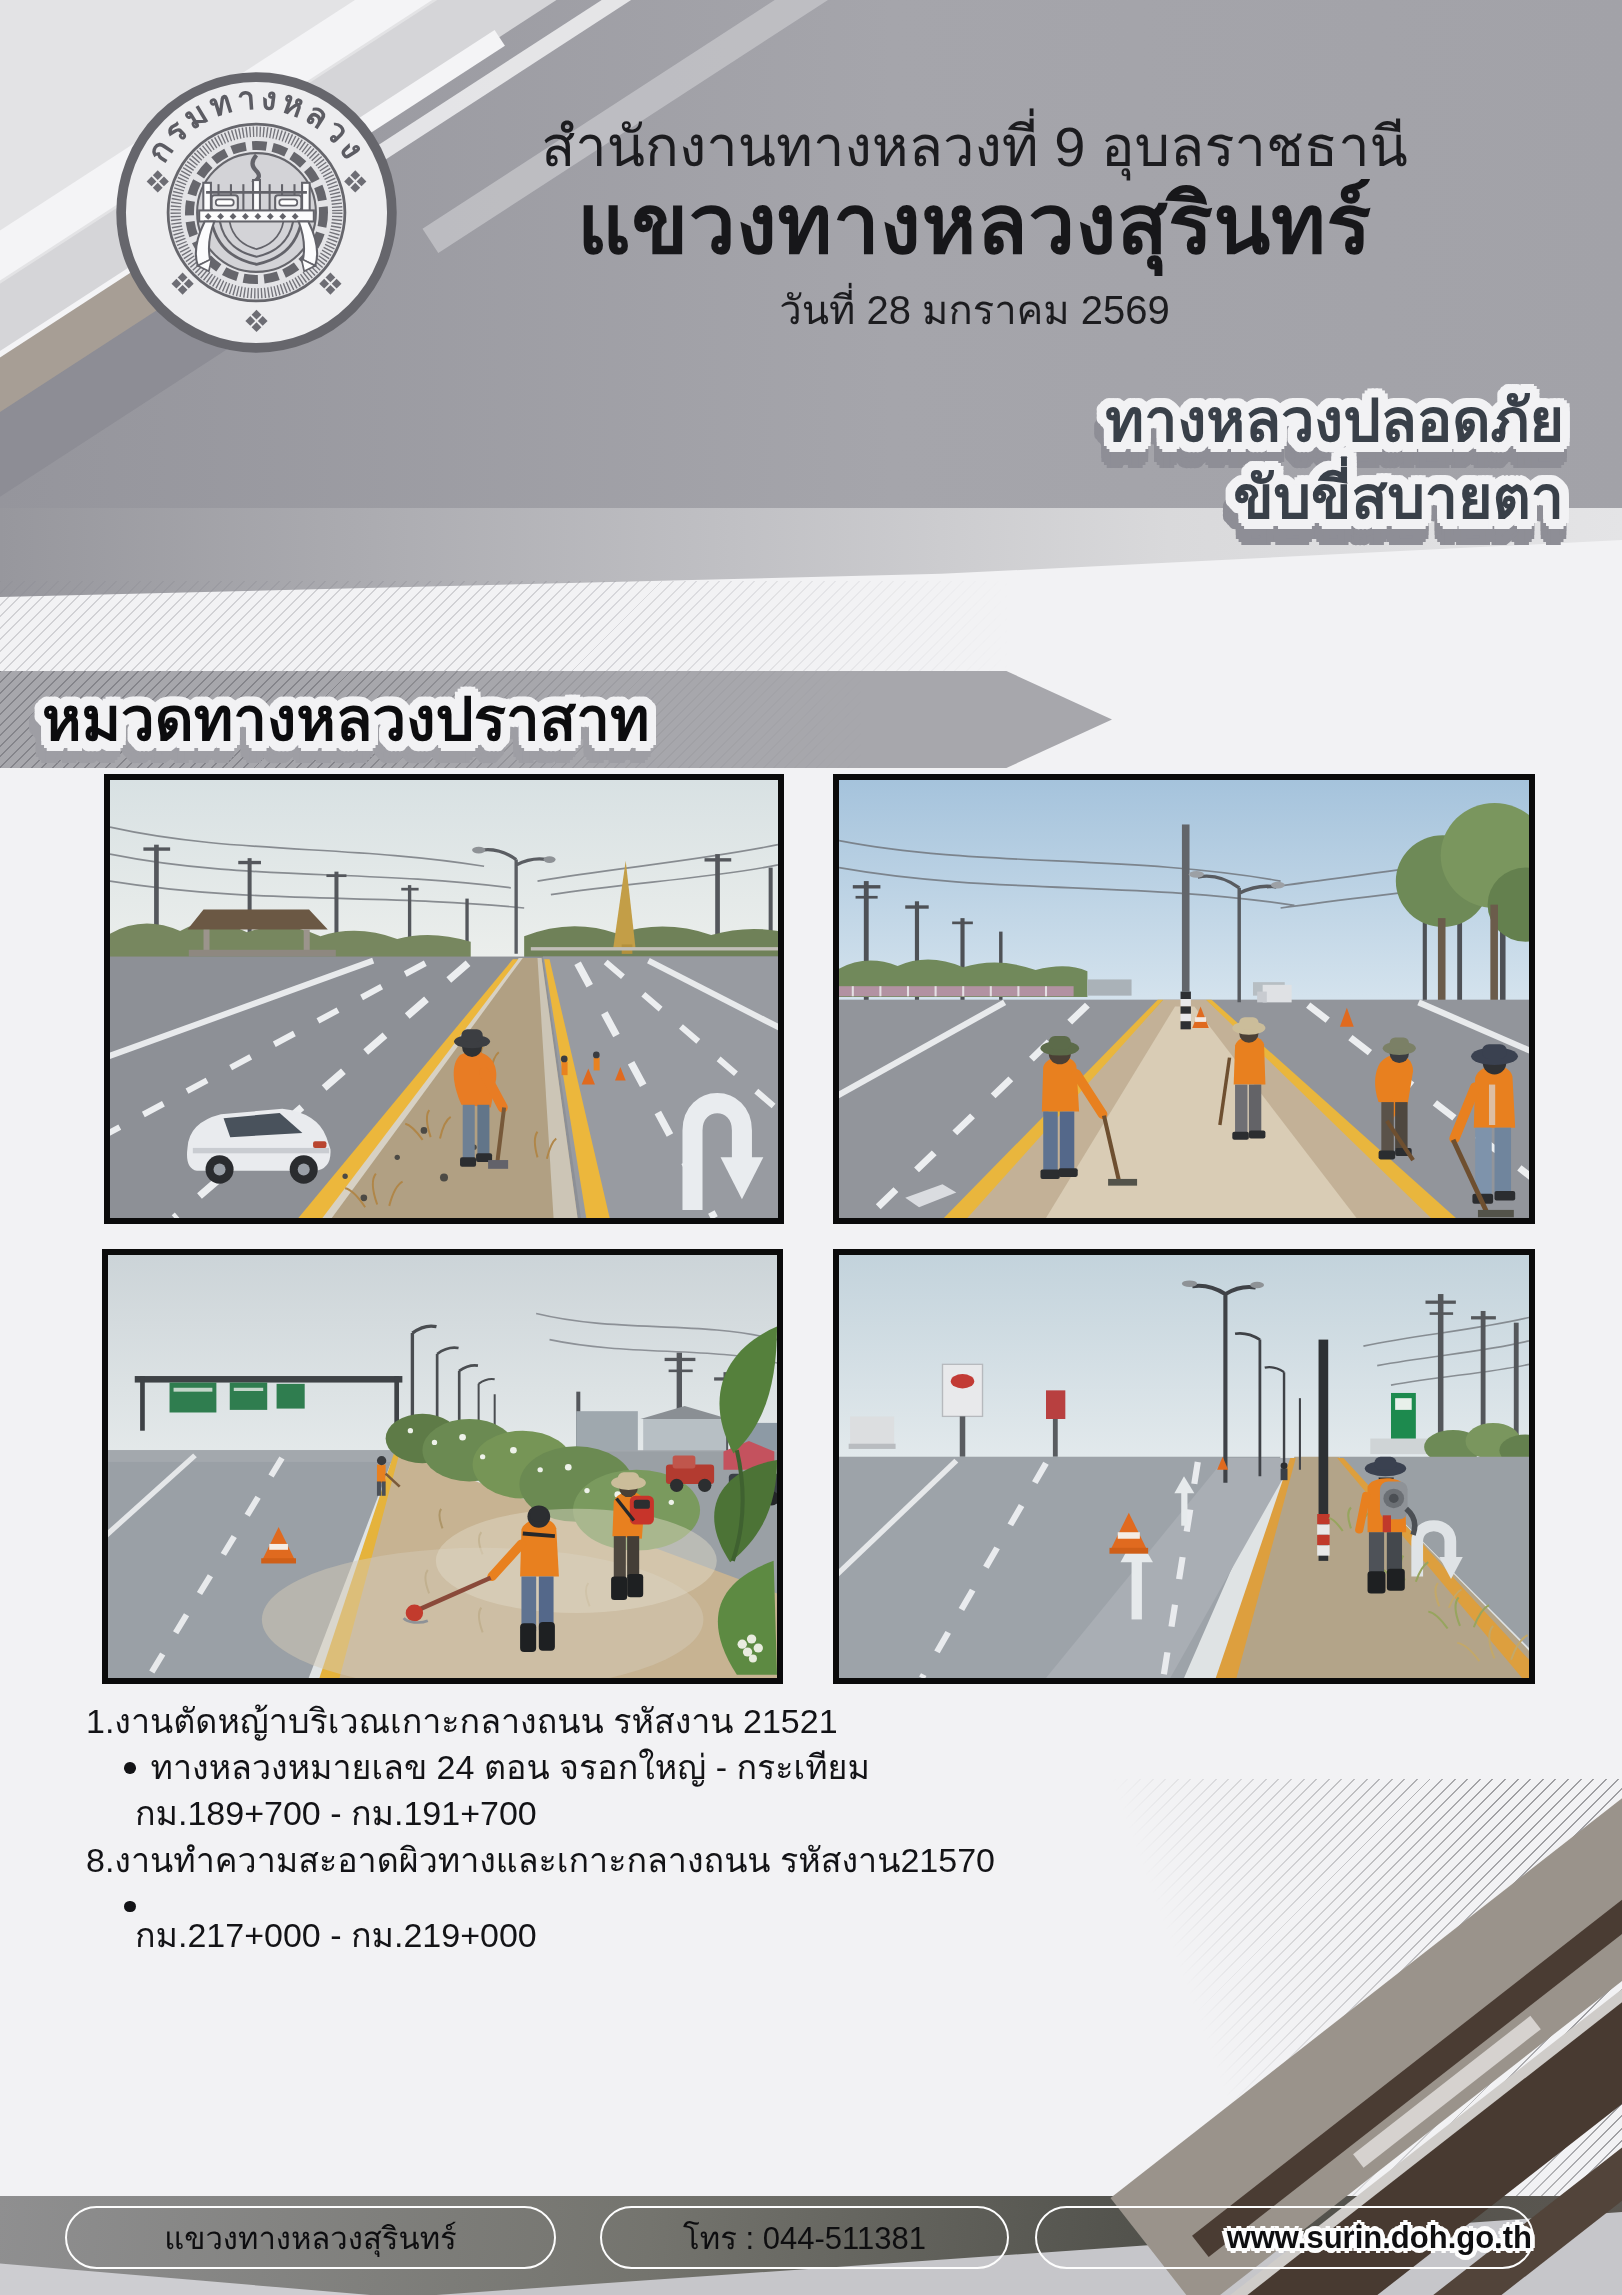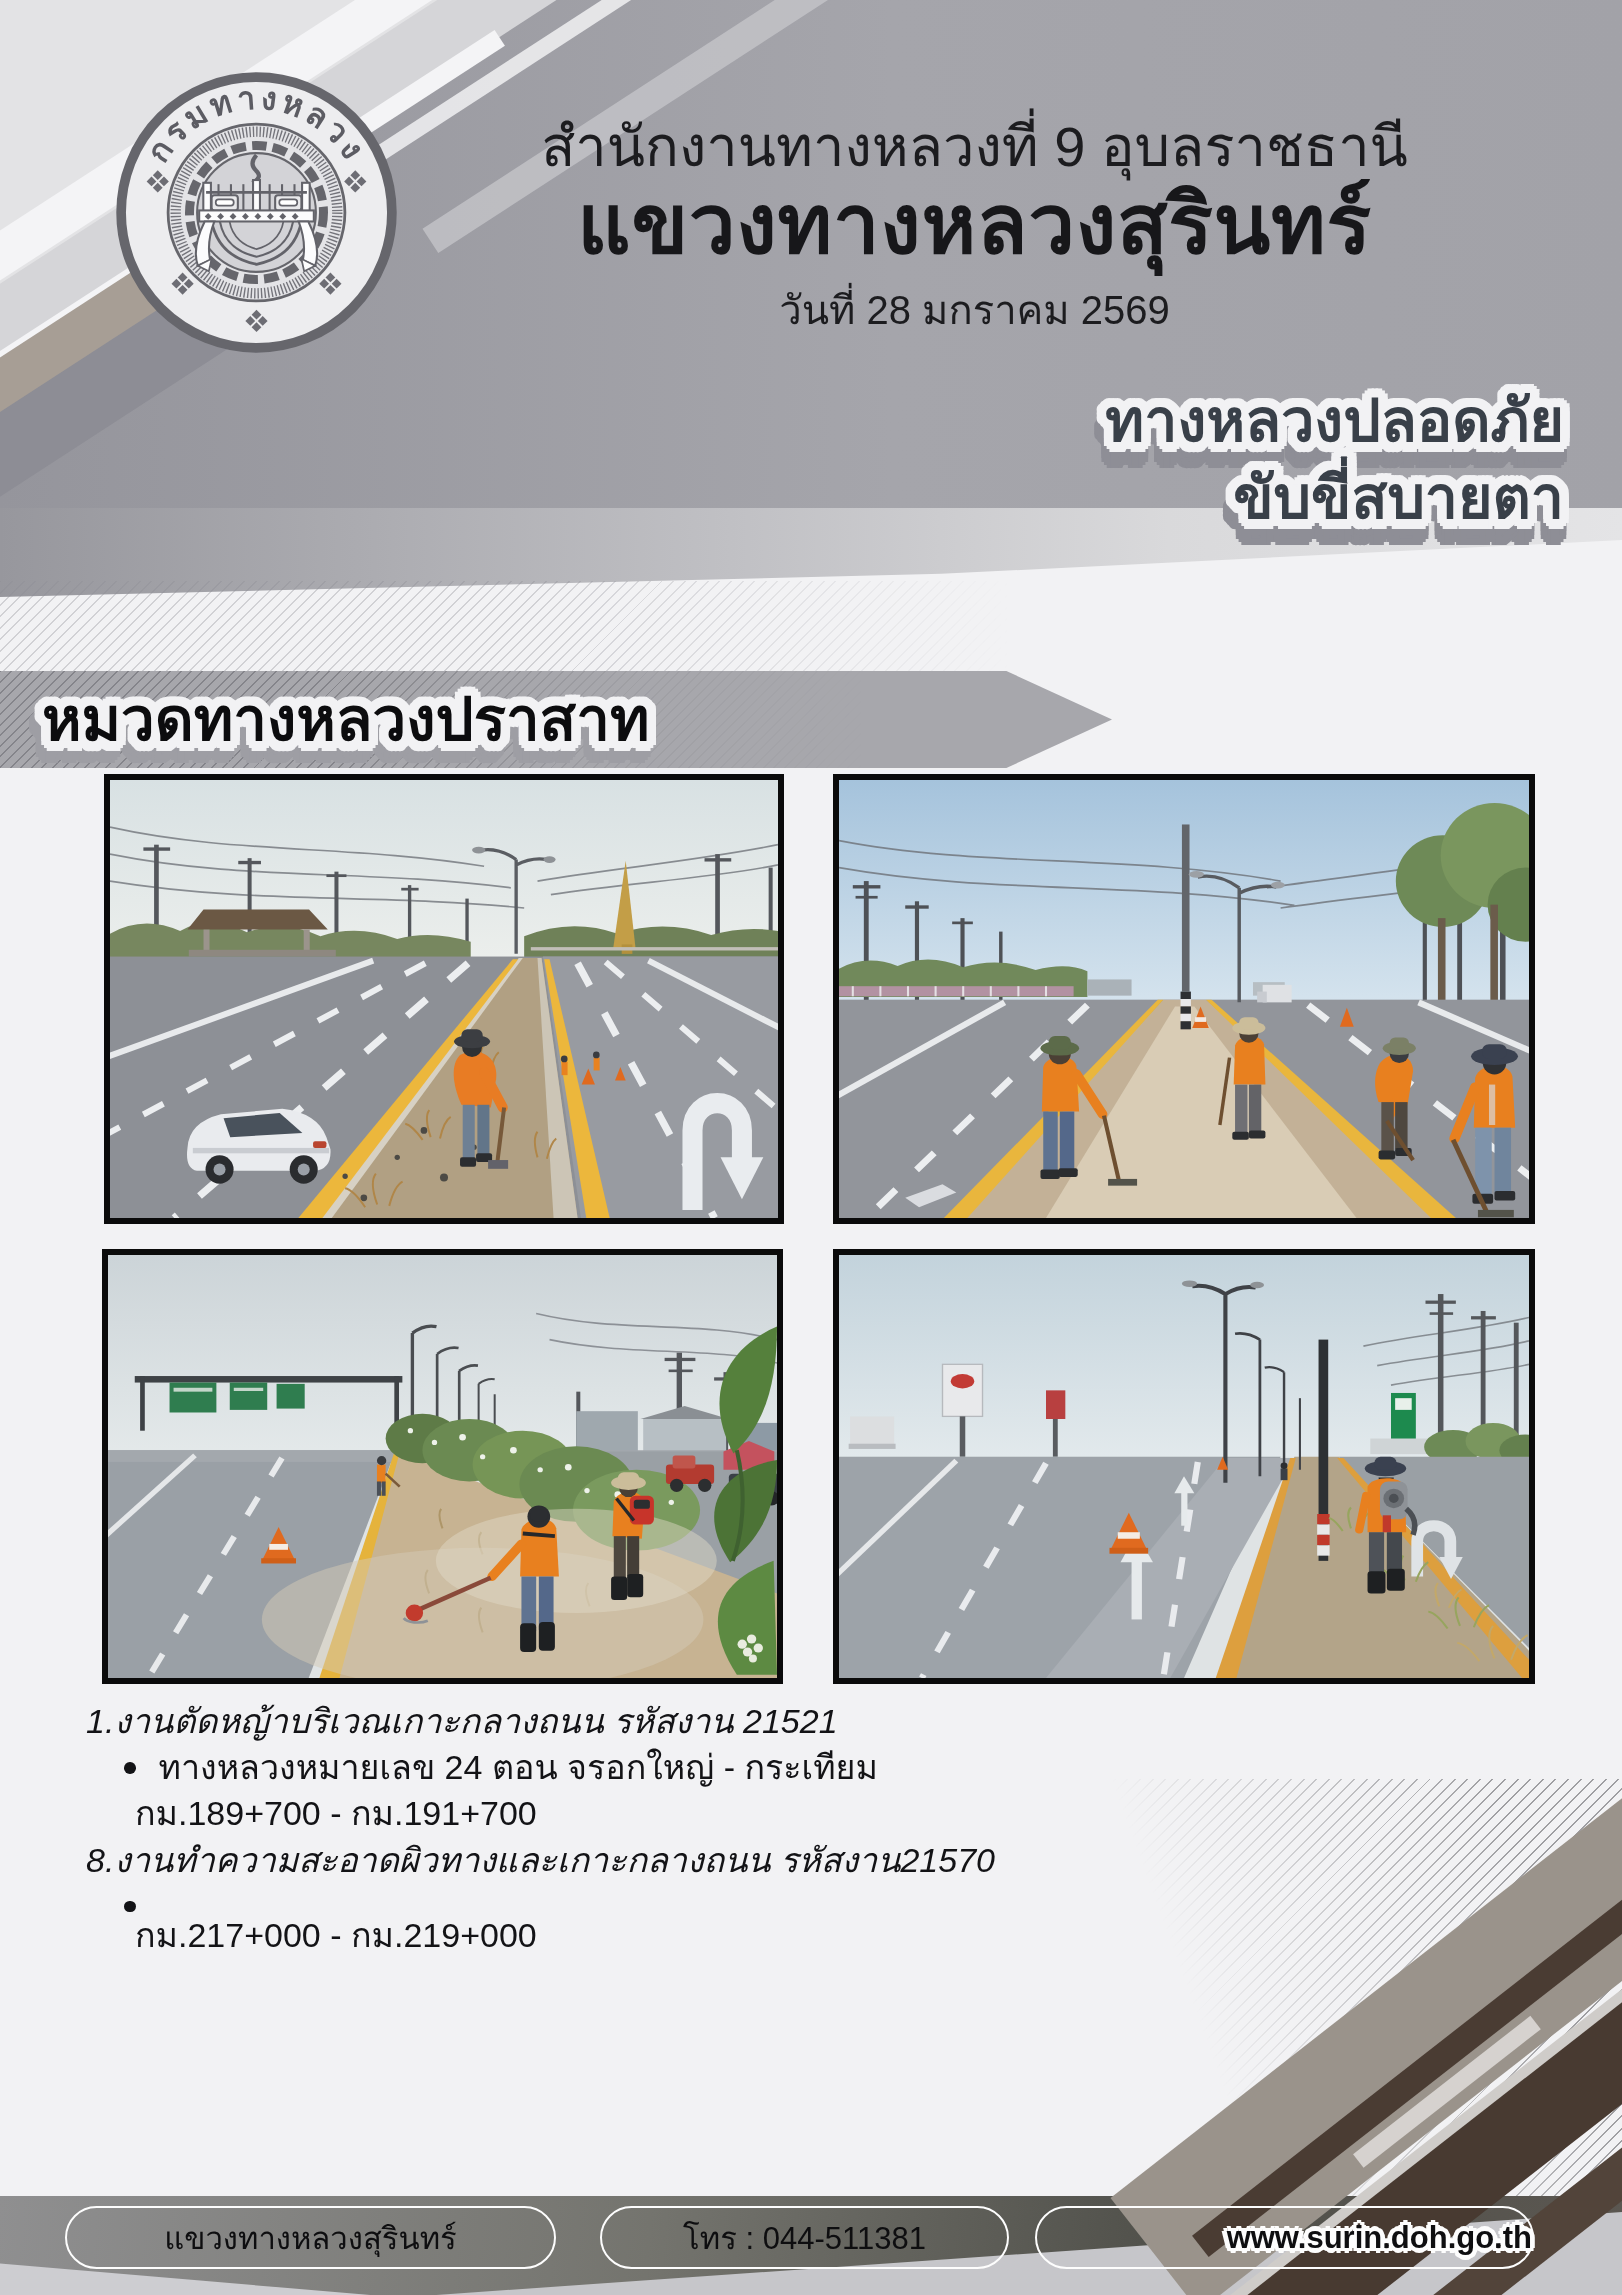--- a/index.html
+++ b/index.html
@@ -66,22 +66,22 @@
   
   .photo{position:absolute;border:6.8px solid #0b0b0b;background:#dfe3e4;z-index:3;}
   .photo svg{display:block;width:100%;height:100%;}
   .p1{left:104px;top:774px;width:668px;height:438px;}
   .p2{left:833px;top:774px;width:690px;height:438px;}
   .p3{left:102px;top:1249px;width:669px;height:423px;}
   .p4{left:833px;top:1249px;width:690px;height:423px;}
 
   
   .work{position:absolute;left:86px;top:1698px;z-index:2;font-size:34px;line-height:1.36;color:#131316;}
-  .wi-title{white-space:nowrap;font-style:italic;}
-  .wi-route{display:flex;gap:23px;margin-left:38px;align-items:flex-start;white-space:nowrap;}
+  .wi-title{white-space:nowrap;}
+  .wi-route{display:flex;gap:15px;margin-left:38px;align-items:flex-start;white-space:nowrap;}
   .wi-dot{flex:0 0 auto;width:11.6px;height:11.6px;border-radius:50%;background:#131316;margin-top:17.7px;}
   .wi-km{margin-left:49px;white-space:nowrap;}
 
   
   .f-band{position:absolute;left:0;top:2196px;width:100%;height:100px;z-index:2;
           background:linear-gradient(95deg,#8f8f90 0%,#74746e 40%,#50504a 72%,#5b5751 100%);}
   .f-tri{position:absolute;left:0;top:2196px;width:100%;height:100px;z-index:3;background:#c6c6ca;
          clip-path:polygon(26% 100%,100% 16%,100% 100%);}
   .f-bl{position:absolute;left:0;top:2251px;width:382px;height:45px;z-index:3;background:#cdcdd1;
         clip-path:polygon(0 100%,0 28%,100% 100%);}

